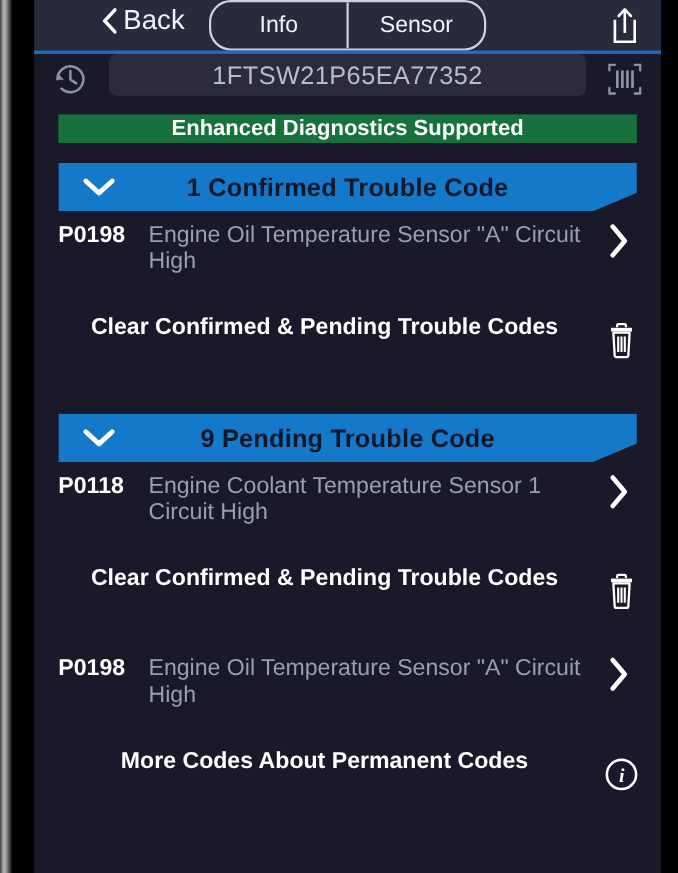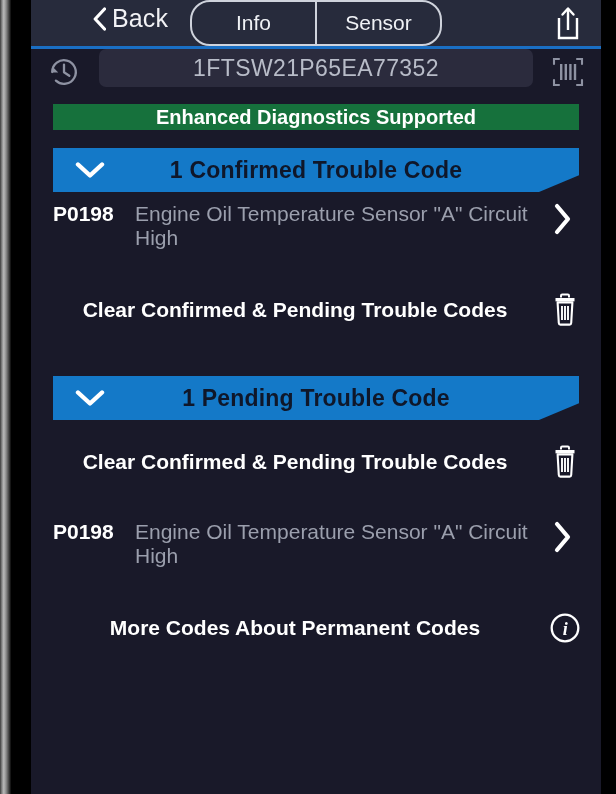--- a/index.html
+++ b/index.html
@@ -232,21 +232,20 @@
     flex: 0 0 auto;
     width: 40px;
     display: flex;
     align-items: center;
     justify-content: center;
   }
 
   
   .action-row {
     display: flex;
-    align-items: center;
     padding: 8px 14px 8px 22px;
     min-height: 48px;
     cursor: pointer;
   }
   .action-label {
     flex: 1 1 auto;
     text-align: center;
     color: #ffffff;
     font-size: 21px;
     font-weight: 700;
@@ -367,23 +366,32 @@
     </div>
 
     <div class="spacer-md"></div>
 
     <div class="section-header">
       <div class="section-chevron">
         <svg width="30" height="18" viewBox="0 0 30 18">
           <path d="M3 3.5 L15 14.5 L27 3.5" fill="none" stroke="#ffffff" stroke-width="4.4" stroke-linecap="round" stroke-linejoin="round"></path>
         </svg>
       </div>
-      <div class="section-title">1 Pending Trouble Code</div>
-    </div>
-
+      <div class="section-title">9 Pending Trouble Code</div>
+    </div>
+
+    <div class="code-row">
+      <div class="code-id">P0118</div>
+      <div class="code-desc">Engine Coolant Temperature Sensor 1 Circuit High</div>
+      <div class="code-arrow">
+        <svg width="20" height="34" viewBox="0 0 20 34">
+          <path d="M4 4 L15 17 L4 30" fill="none" stroke="#ffffff" stroke-width="4.2" stroke-linecap="round" stroke-linejoin="round"></path>
+        </svg>
+      </div>
+    </div>
 
     <div class="spacer-sm"></div>
 
     <div class="action-row">
       <div class="action-label">Clear Confirmed &amp; Pending Trouble Codes</div>
       <div class="action-icon">
         <svg width="30" height="34" viewBox="0 0 30 34">
           <path d="M11 4.5 L11 2.8 Q11 1.6 12.2 1.6 L17.8 1.6 Q19 1.6 19 2.8 L19 4.5" fill="none" stroke="#ffffff" stroke-width="2"></path>
           <rect x="5.5" y="5" width="19" height="3.4" fill="#ffffff"></rect>
           <path d="M7.6 9.4 L8.8 30 Q8.9 31.6 10.4 31.6 L19.6 31.6 Q21.1 31.6 21.2 30 L22.4 9.4 Z" fill="none" stroke="#ffffff" stroke-width="2.1" stroke-linejoin="round"></path>

